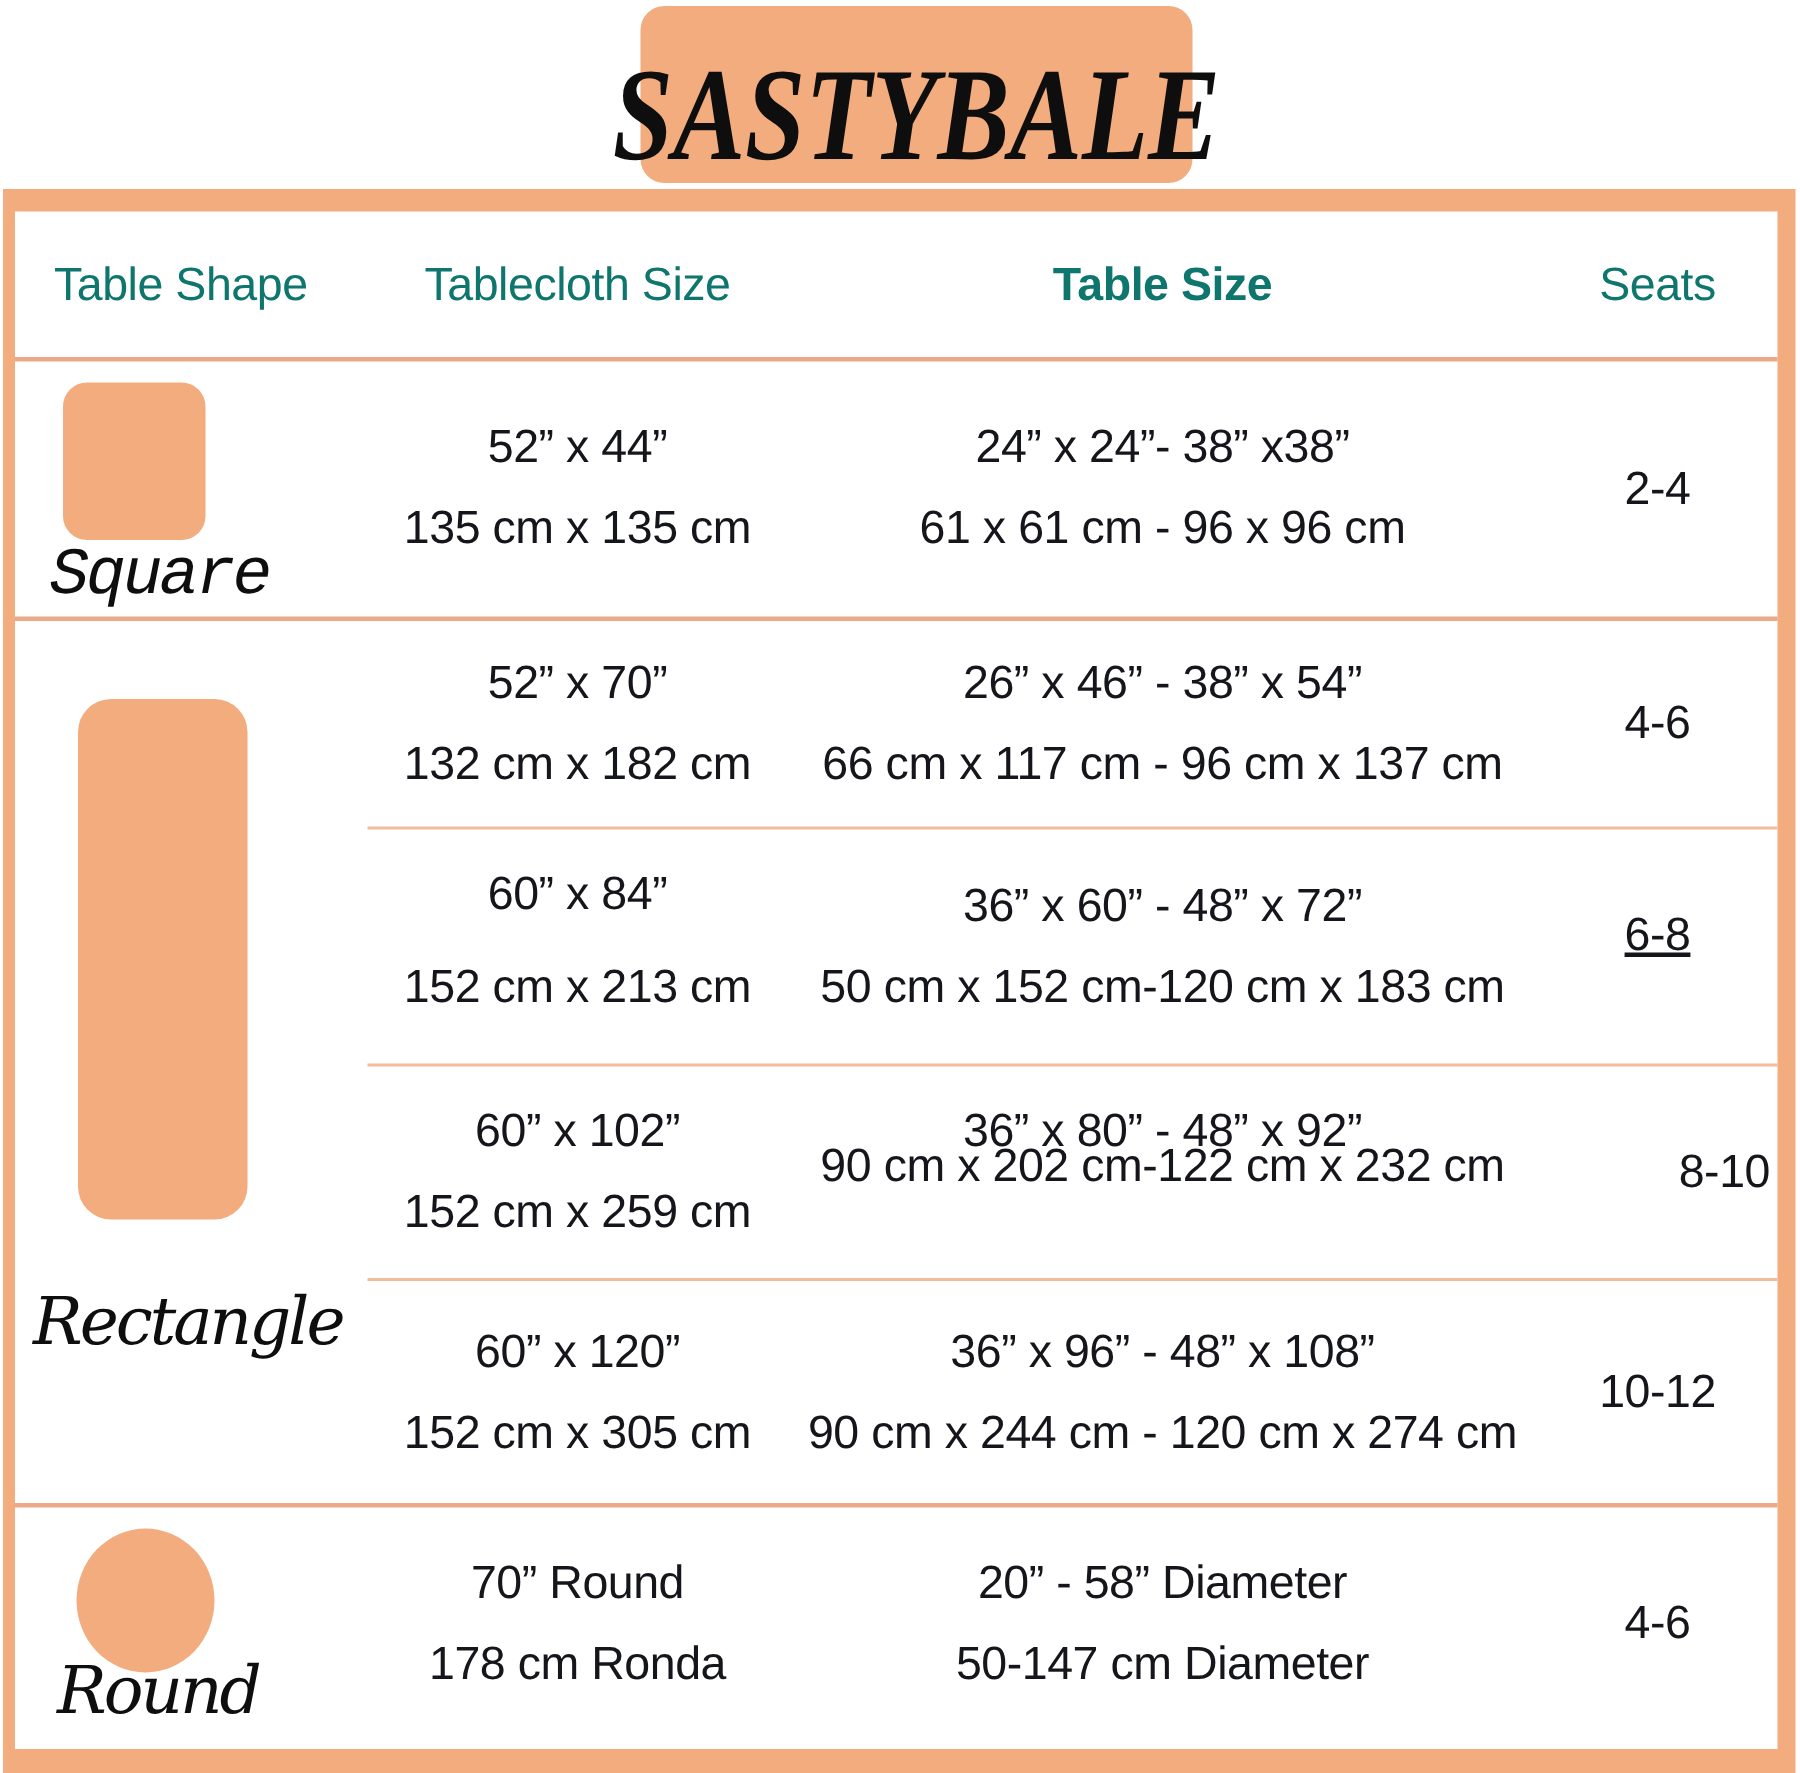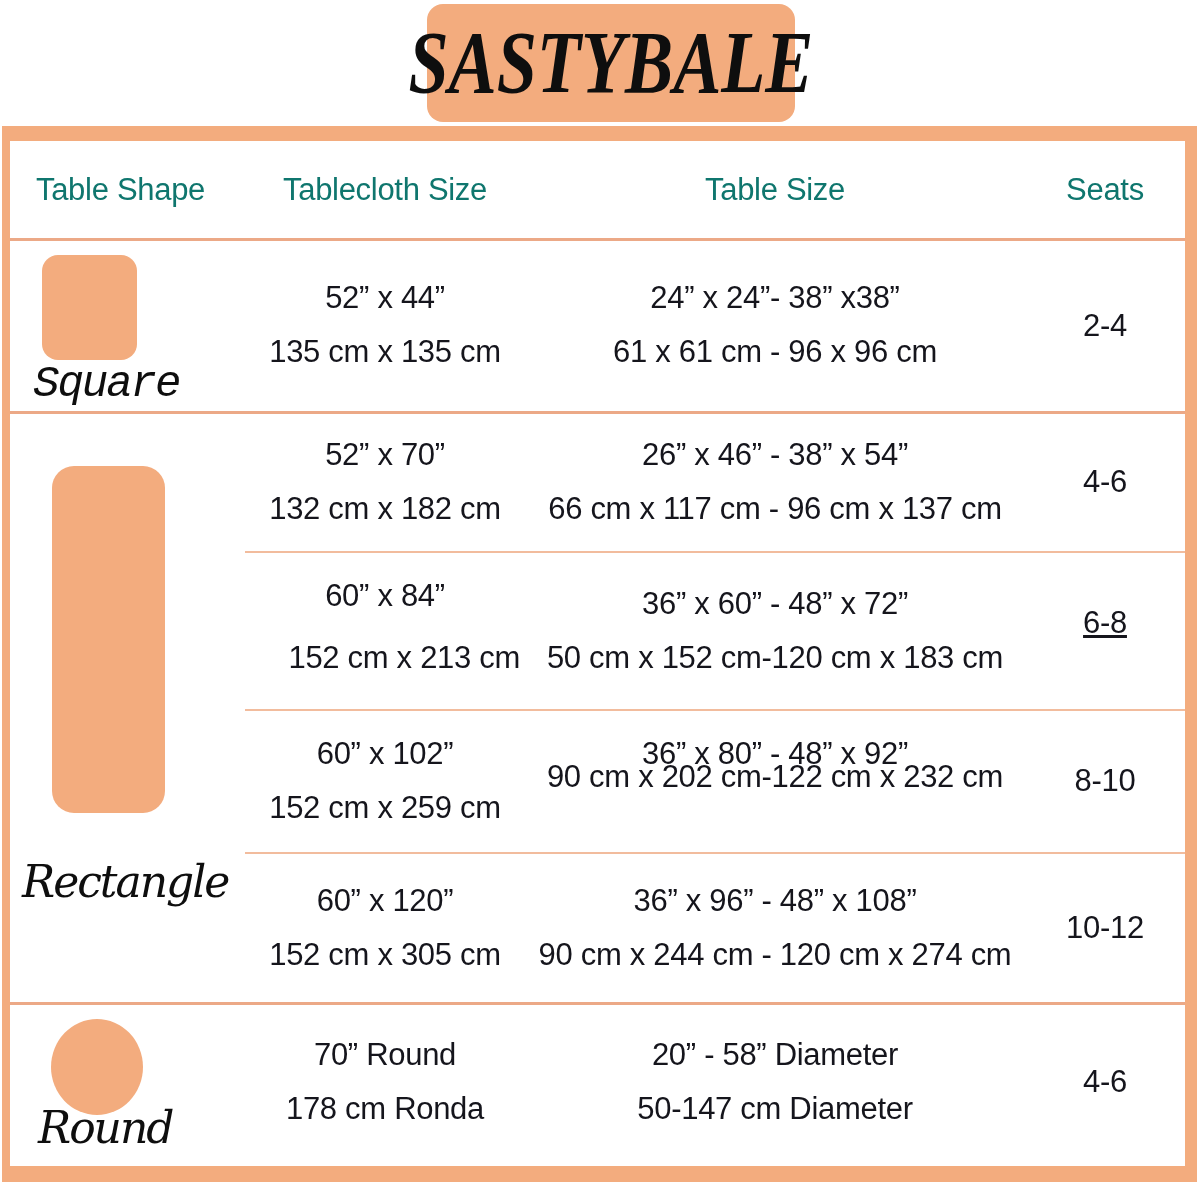--- a/index.html
+++ b/index.html
@@ -11,21 +11,21 @@
     font-family: "Liberation Sans", sans-serif;
     overflow: hidden;
   }
   
   .logo {
     position: absolute;
     left: 427px; top: 4px;
     width: 368px; height: 118px;
     background: var(--peach, #F3AC7E);
     border-radius: 16px;
-    display: flex; align-items: center; justify-content: center;
+    display: flex; align-items: flex-end; justify-content: center;
   }
   .logo-text {
     font-family: "Liberation Serif", serif;
     font-style: italic;
     font-weight: bold;
     font-size: 88px;
     line-height: 1;
     color: #0e0e0e;
     white-space: nowrap;
     transform: scaleX(0.82);
@@ -98,21 +98,21 @@
 
   <div class="hline" style="left:10px; top:238px; width:1175px;"></div>
   <div class="hline" style="left:10px; top:411px; width:1175px;"></div>
   <div class="subline" style="left:245px; top:551px; width:940px;"></div>
   <div class="subline" style="left:245px; top:709px; width:940px;"></div>
   <div class="subline" style="left:245px; top:852px; width:940px;"></div>
   <div class="hline" style="left:10px; top:1002px; width:1175px;"></div>
 
   <div class="hdr" style="left:18px; top:170px; width:205px;">Table Shape</div>
   <div class="hdr" style="left:250px; top:170px; width:270px;">Tablecloth Size</div>
-  <div class="hdr" style="left:520px; top:170px; width:510px;">Table Size</div>
+  <div class="hdr" style="left:520px; top:170px; width:510px;font-weight:bold;">Table Size</div>
   <div class="hdr" style="left:1030px; top:170px; width:150px;">Seats</div>
 
   <div class="shape" style="left:42px; top:255px; width:95px; height:105px; border-radius:16px;"></div>
   <div class="shape-label" style="left:33px; top:360px;font-family:Liberation Mono, monospace;">Square</div>
 
   <div class="shape" style="left:52px; top:466px; width:113px; height:347px; border-radius:22px;"></div>
   <div class="shape-label" style="left:22px; top:858px;">Rectangle</div>
 
   <div class="shape" style="left:51px; top:1019px; width:92px; height:96px; border-radius:50%;"></div>
   <div class="shape-label" style="left:38px; top:1104px;">Round</div>
@@ -123,30 +123,30 @@
   <div class="cell" style="left:520px; top:333px; width:510px;">61 x 61 cm - 96 x 96 cm</div>
   <div class="cell" style="left:1030px; top:307px; width:150px;">2-4</div>
 
   <div class="cell" style="left:250px; top:436px; width:270px;">52” x 70”</div>
   <div class="cell" style="left:250px; top:490px; width:270px;">132 cm x 182 cm</div>
   <div class="cell" style="left:520px; top:436px; width:510px;">26” x 46” - 38” x 54”</div>
   <div class="cell" style="left:520px; top:490px; width:510px;">66 cm x 117 cm - 96 cm x 137 cm</div>
   <div class="cell" style="left:1030px; top:463px; width:150px;">4-6</div>
 
   <div class="cell" style="left:250px; top:577px; width:270px;">60” x 84”</div>
-  <div class="cell" style="left:250px; top:639px; width:270px;text-align:right;">152 cm x 213 cm</div>
+  <div class="cell" style="left:250px; top:639px; width:270px;">152 cm x 213 cm</div>
   <div class="cell" style="left:520px; top:585px; width:510px;">36” x 60” - 48” x 72”</div>
   <div class="cell" style="left:520px; top:639px; width:510px;">50 cm x 152 cm-120 cm x 183 cm</div>
   <div class="cell" style="left:1030px; top:604px; width:150px;text-decoration:underline;">6-8</div>
 
   <div class="cell" style="left:250px; top:735px; width:270px;">60” x 102”</div>
   <div class="cell" style="left:250px; top:789px; width:270px;">152 cm x 259 cm</div>
   <div class="cell" style="left:520px; top:735px; width:510px;">36” x 80” - 48” x 92”</div>
   <div class="cell" style="left:520px; top:758px; width:510px;">90 cm x 202 cm-122 cm x 232 cm</div>
-  <div class="cell" style="left:1030px; top:762px; width:150px;">8-10</div>
+  <div class="cell" style="left:1030px; top:762px; width:150px;text-align:right;">8-10</div>
 
   <div class="cell" style="left:250px; top:882px; width:270px;">60” x 120”</div>
   <div class="cell" style="left:250px; top:936px; width:270px;">152 cm x 305 cm</div>
   <div class="cell" style="left:520px; top:882px; width:510px;">36” x 96” - 48” x 108”</div>
   <div class="cell" style="left:520px; top:936px; width:510px;">90 cm x 244 cm - 120 cm x 274 cm</div>
   <div class="cell" style="left:1030px; top:909px; width:150px;">10-12</div>
 
   <div class="cell" style="left:250px; top:1036px; width:270px;">70” Round</div>
   <div class="cell" style="left:250px; top:1090px; width:270px;">178 cm Ronda</div>
   <div class="cell" style="left:520px; top:1036px; width:510px;">20” - 58” Diameter</div>

